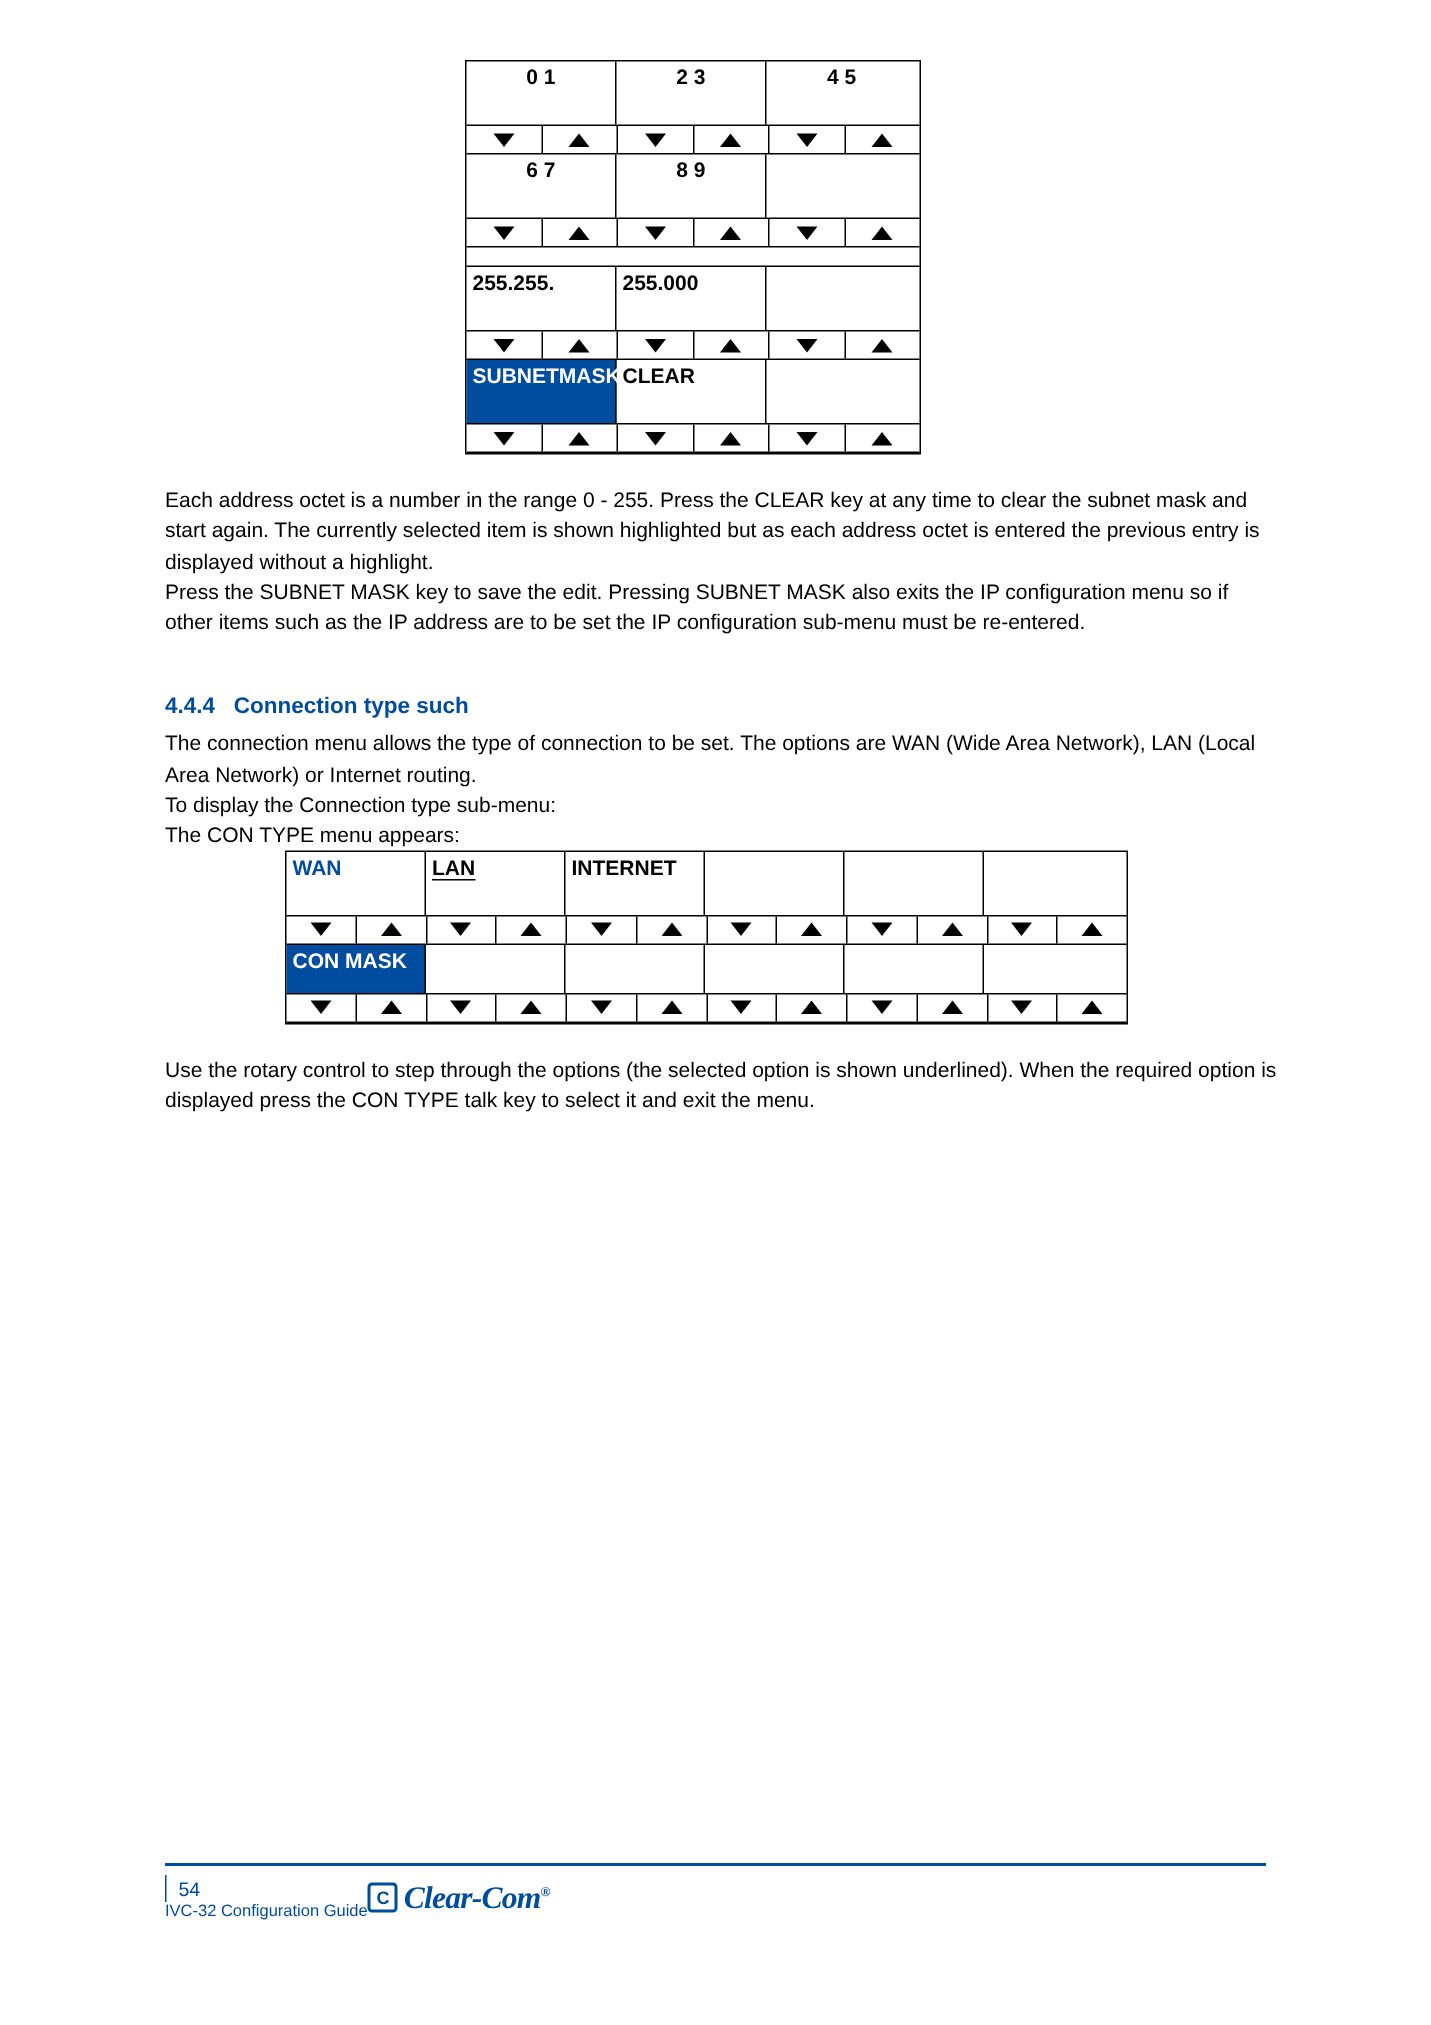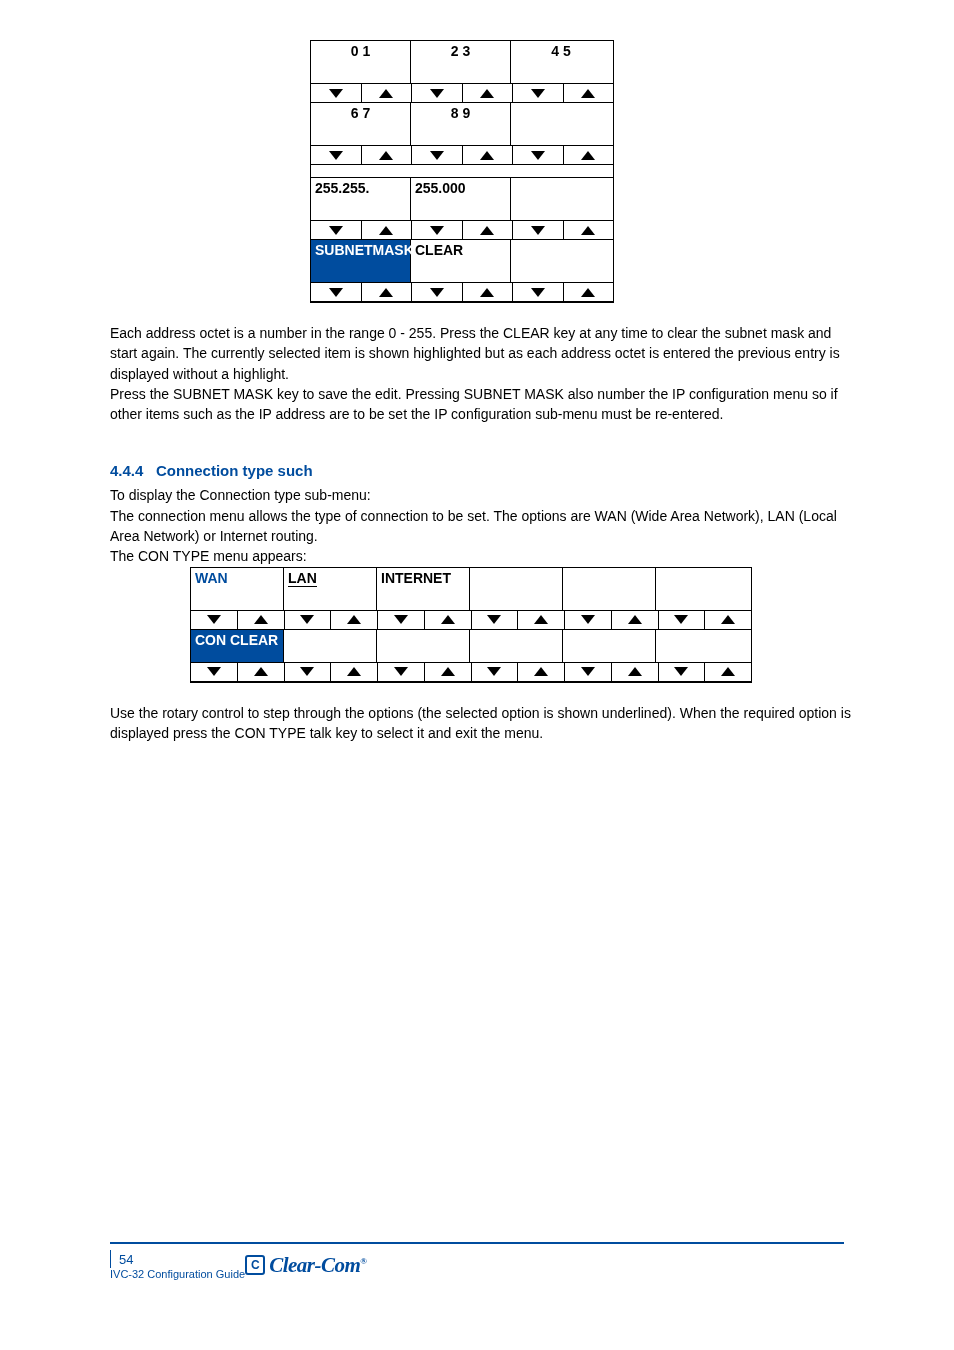--- a/index.html
+++ b/index.html
@@ -240,28 +240,28 @@
             <div class="tri-down"></div>
           </div>
           <div class="arrow-half last">
             <div class="tri-up"></div>
           </div>
         </div>
     </div>
   </div>
 
   <p class="prose">Each address octet is a number in the range 0 - 255.  Press the CLEAR key at any time to clear the subnet mask and start again. The currently selected item is shown highlighted but as each address octet is entered the previous entry is displayed without a highlight.</p>
-  <p class="prose small">Press the SUBNET MASK key to save the edit.  Pressing SUBNET MASK also number the IP configuration menu so if other items such as the IP address are to be set the IP configuration sub-menu must be re-entered.</p>
+  <p class="prose small">Press the SUBNET MASK key to save the edit.  Pressing SUBNET MASK also exits the IP configuration menu so if other items such as the IP address are to be set the IP configuration sub-menu must be re-entered.</p>
 
   <h4 class="sect">
     <span>4.4.4</span>&nbsp;&nbsp;&nbsp;<span>Connection type such</span>
   </h4>
 
+  <p class="prose small">The connection menu allows the type of connection to be set.  The options are WAN (Wide Area Network), LAN (Local Area Network) or Internet routing.</p>
   <p class="prose small">To display the Connection type sub-menu:</p>
-  <p class="prose small">The connection menu allows the type of connection to be set.  The options are WAN (Wide Area Network), LAN (Local Area Network) or Internet routing.</p>
 
 
   <p class="prose small">The CON TYPE menu appears:</p>
 
   <div class="panel wide">
     <div class="row">
       <div class="cell" style="color:var(--clearcom-blue)">
           <span>WAN</span>
         </div>
       <div class="cell">
@@ -325,21 +325,21 @@
           <div class="arrow-half">
             <div class="tri-down"></div>
           </div>
           <div class="arrow-half last">
             <div class="tri-up"></div>
           </div>
         </div>
     </div>
     <div class="row" style="height:32px">
       <div class="cell highlight" style="height:32px">
-          <span>CON CLEAR</span>
+          <span>CON MASK</span>
         </div>
       <div class="cell" style="height:32px"></div>
       <div class="cell" style="height:32px"></div>
       <div class="cell" style="height:32px"></div>
       <div class="cell" style="height:32px"></div>
       <div class="cell last" style="height:32px"></div>
     </div>
     <div class="row arrow-row nobb">
       <div class="arrow-cell" style="width:93px">
           <div class="arrow-half">

